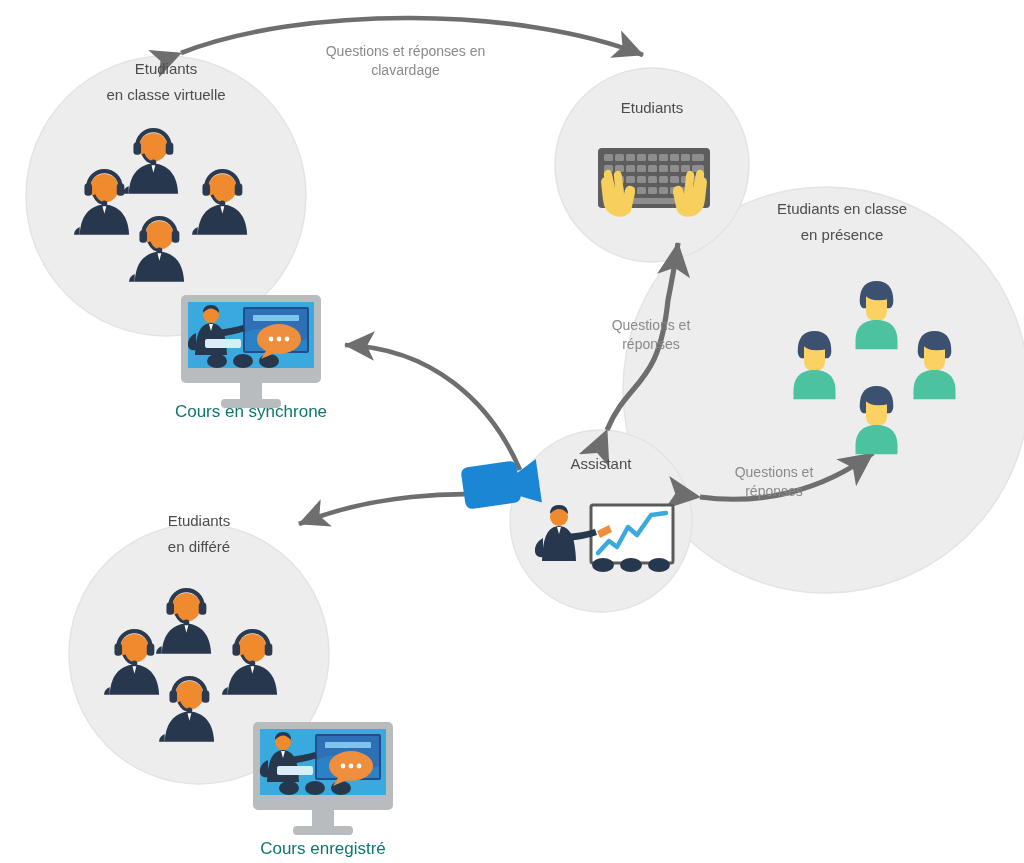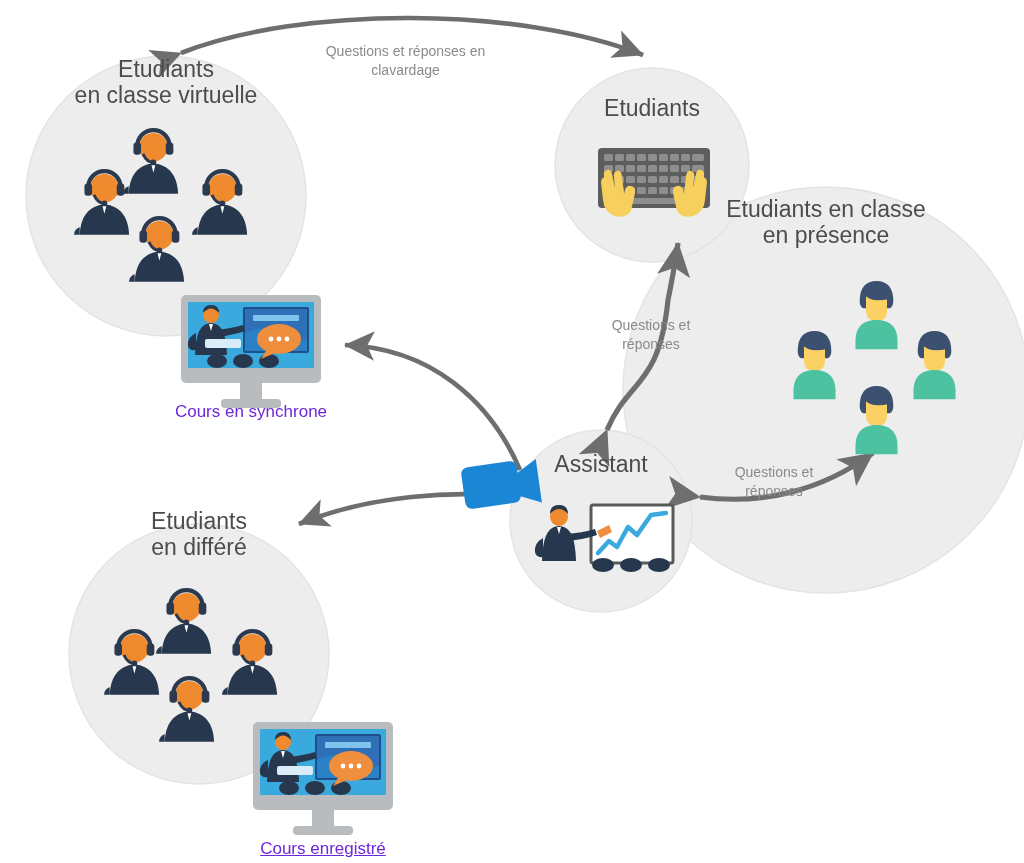--- a/index.html
+++ b/index.html
@@ -1,24 +1,24 @@
 <!DOCTYPE html>
 <html><head>
 <meta charset="utf-8">
 <style>
   html,body{margin:0;padding:0;background:#ffffff;}
   body{width:1024px;height:863px;position:relative;overflow:hidden;
        font-family:"Liberation Sans","DejaVu Sans",sans-serif;}
   #stage{position:absolute;left:0;top:0;width:1024px;height:863px;}
   svg#canvas{position:absolute;left:0;top:0;width:1024px;height:863px;}
   .node-label{position:absolute;text-align:center;color:#4c4c4c;
-      font-size:23px;line-height:26px;white-space:pre-line;pointer-events:none;}
+      font-size:15px;line-height:26px;white-space:pre-line;pointer-events:none;}
   .edge-label{position:absolute;text-align:center;color:#8a8a8a;
       font-size:14px;line-height:19px;white-space:pre-line;pointer-events:none;}
-  .cap-label{position:absolute;text-align:center;color:#6d28d9;
+  .cap-label{position:absolute;text-align:center;color:#0f766e;
       font-size:17px;line-height:21px;white-space:pre-line;}
 </style>
 </head>
 <body>
 
 <div id="stage">
 
   <svg id="canvas" viewBox="0 0 1024 863">
     <defs>
       <marker id="ah" markerWidth="9" markerHeight="9" refX="6.4" refY="3.2" orient="auto" markerUnits="strokeWidth">
@@ -284,34 +284,34 @@
       <rect x="59" y="88" width="22" height="18" fill="#b9bcbe"></rect>
       <rect x="40" y="104" width="60" height="9" rx="4" fill="#b9bcbe"></rect>
     </g>
   </svg>
 
   <div class="node-label" style="left:46px;top:56px;width:240px;">Etudiants
 en classe virtuelle</div>
 
   <div class="node-label" style="left:552px;top:95px;width:200px;">Etudiants</div>
 
-  <div class="node-label" style="left:706px;top:196px;width:240px;">Etudiants en classe
+  <div class="node-label" style="left:722px;top:196px;width:240px;">Etudiants en classe
 en présence</div>
 
   <div class="node-label" style="left:511px;top:451px;width:180px;">Assistant</div>
 
   <div class="node-label" style="left:99px;top:508px;width:200px;">Etudiants
 en différé</div>
 
   <div class="edge-label" style="left:313px;top:27px;width:185px;margin-top:15px;">Questions et réponses en
 clavardage</div>
 
   <div class="edge-label" style="left:591px;top:316px;width:120px;">Questions et
 réponses</div>
 
   <div class="edge-label" style="left:714px;top:463px;width:120px;">Questions et
 réponses</div>
 
   <div class="cap-label" style="left:151px;top:401px;width:200px;">Cours en synchrone</div>
 
-  <div class="cap-label" style="left:223px;top:838px;width:200px;text-decoration:underline;">Cours enregistré</div>
+  <div class="cap-label" style="left:223px;top:838px;width:200px;">Cours enregistré</div>
 
 </div>
 
 </body></html>

